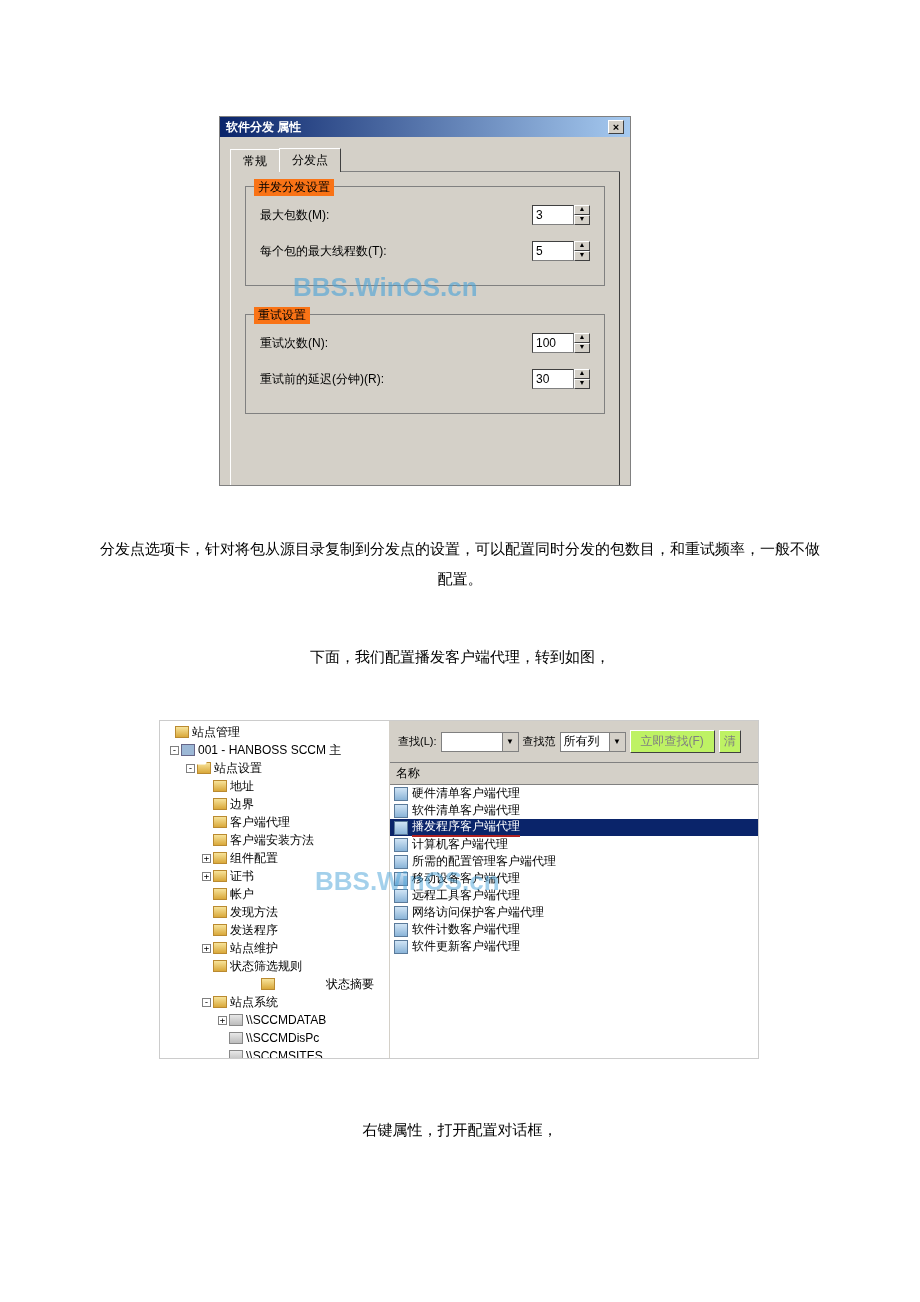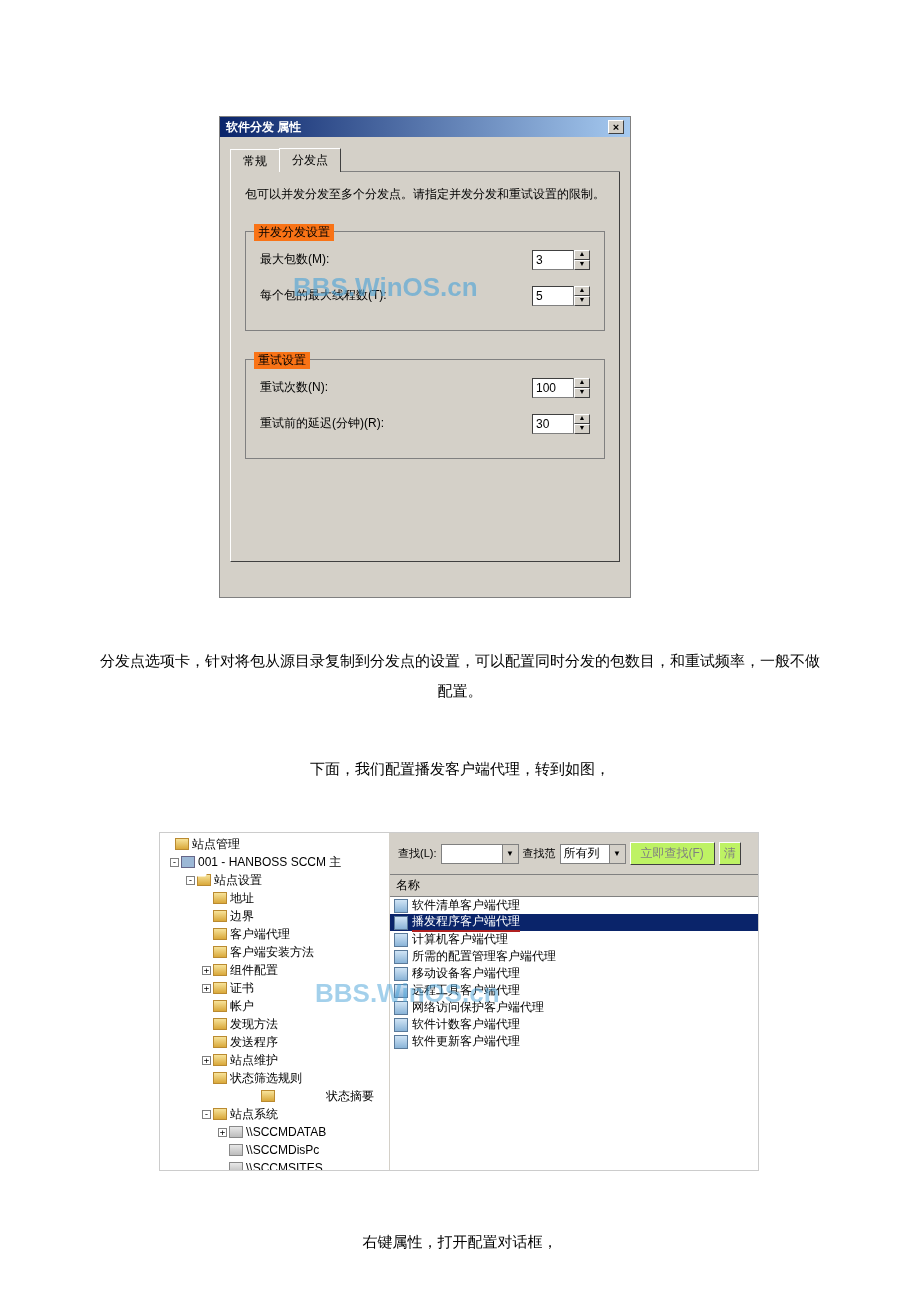--- a/index.html
+++ b/index.html
@@ -3,21 +3,21 @@
 <meta charset="utf-8">
 <style>
 * { box-sizing: border-box; margin: 0; padding: 0; }
 body { background: #fff; font-family: "SimSun", "Microsoft YaHei", sans-serif; font-size: 12px; width: 920px; }
 .page { padding: 0; }
 
 
 .dialog1 { margin: 116px 0 0 219px; width: 412px; border: 1px solid #808080; background: #d4d0c8; position: relative; }
 .titlebar { background: linear-gradient(to right, #0a246a, #a6caf0); color: #fff; padding: 2px 6px; font-weight: bold; height: 20px; display: flex; align-items: center; justify-content: space-between; }
 .titlebar-x { background: #d4d0c8; color: #000; border: 1px solid #fff; border-right-color: #404040; border-bottom-color: #404040; width: 16px; height: 14px; text-align: center; line-height: 12px; font-family: Arial; font-size: 11px; cursor: pointer; }
-.dialog-body { padding: 10px; height: 460px; overflow: hidden; }
+.dialog-body { padding: 10px; height: 348px; overflow: hidden; }
 .tabs { display: flex; border-bottom: 1px solid #808080; }
 .tab { padding: 3px 12px; background: #d4d0c8; border: 1px solid #808080; border-bottom: none; margin-right: -1px; position: relative; }
 .tab.active { background: #d4d0c8; border-top: 1px solid #fff; border-left: 1px solid #fff; border-right: 1px solid #404040; z-index: 2; top: 1px; }
 .tab.inactive { top: 2px; background: #d4d0c8; border-top: 1px solid #fff; border-left: 1px solid #fff; border-right: 1px solid #404040;}
 .tab-content { border: 1px solid #fff; border-right-color: #404040; border-bottom-color: #404040; border-top: none; padding: 14px; background: #d4d0c8; height: 390px; }
 .desc { margin-bottom: 28px; line-height: 1.4; }
 .fieldset { border: 1px solid #808080; border-top-color: #808080; padding: 18px 14px 24px 14px; margin-bottom: 28px; position: relative; }
 .fieldset::before { content: ""; }
 .legend { position: absolute; top: -8px; left: 8px; background: #f97316; padding: 0 4px; }
 .row { display: flex; justify-content: space-between; align-items: center; margin-bottom: 16px; }
@@ -68,21 +68,20 @@
     <div class="titlebar">
       <span>软件分发 属性</span>
       <span class="titlebar-x">×</span>
     </div>
     <div class="dialog-body">
       <div class="tabs">
         <div class="tab inactive">常规</div>
         <div class="tab active">分发点</div>
       </div>
       <div class="tab-content" style="position:relative;">
-        <div class="desc">包可以并发分发至多个分发点。请指定并发分发和重试设置的限制。</div>
 
         <div class="fieldset">
           <div class="legend">并发分发设置</div>
           <div class="row">
             <span>最大包数(M):</span>
             <div class="spinbox">
               <input value="3" style="">
               <div class="spinbtns">
                 <div class="spinbtn">▲</div>
                 <div class="spinbtn">▼</div>
@@ -247,20 +246,24 @@
           <span style="flex:1;padding:0 3px;">所有列</span>
           <span class="dd-arrow">▼</span>
         </span>
         <span class="btn">立即查找(F)</span>
         <span class="btn" style="padding:2px 4px;">清</span>
       </div>
       <div class="col-header">名称</div>
       <div class="list" id="agent-list">
           <div class="list-item">
             <span class="item-icon"></span>
+            <span class="">硬件清单客户端代理</span>
+          </div>
+          <div class="list-item">
+            <span class="item-icon"></span>
             <span class="">软件清单客户端代理</span>
           </div>
           <div class="list-item selected">
             <span class="item-icon"></span>
             <span class="underline-red">播发程序客户端代理</span>
           </div>
           <div class="list-item">
             <span class="item-icon"></span>
             <span class="">计算机客户端代理</span>
           </div>

